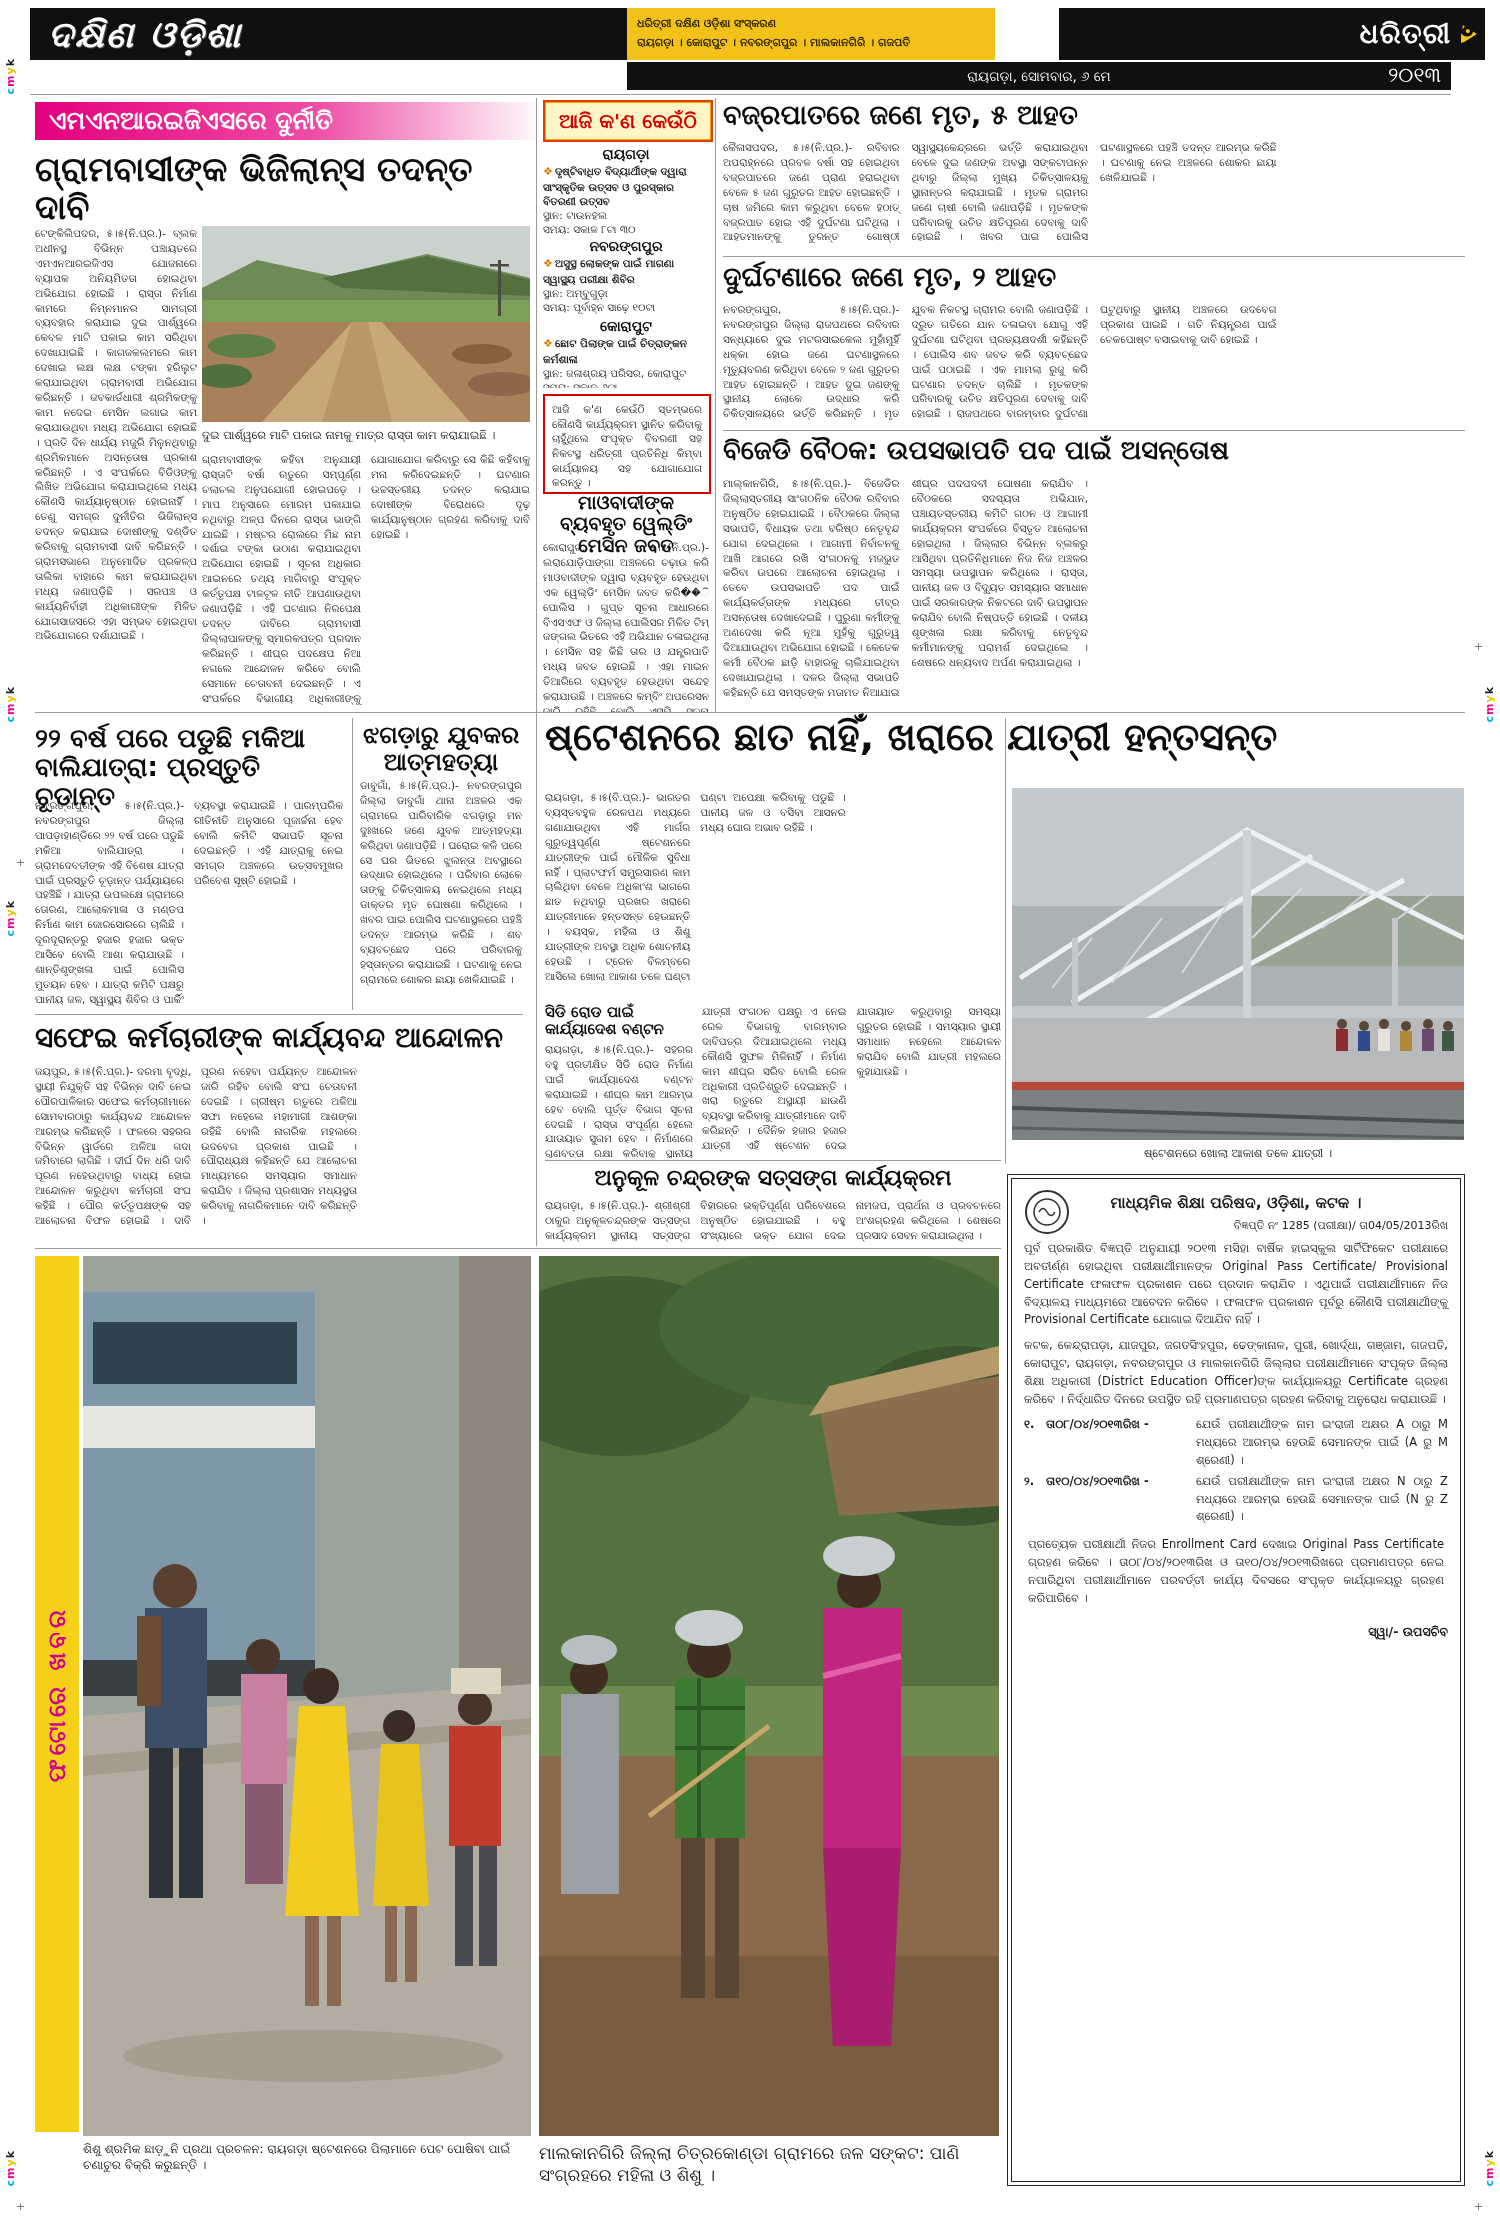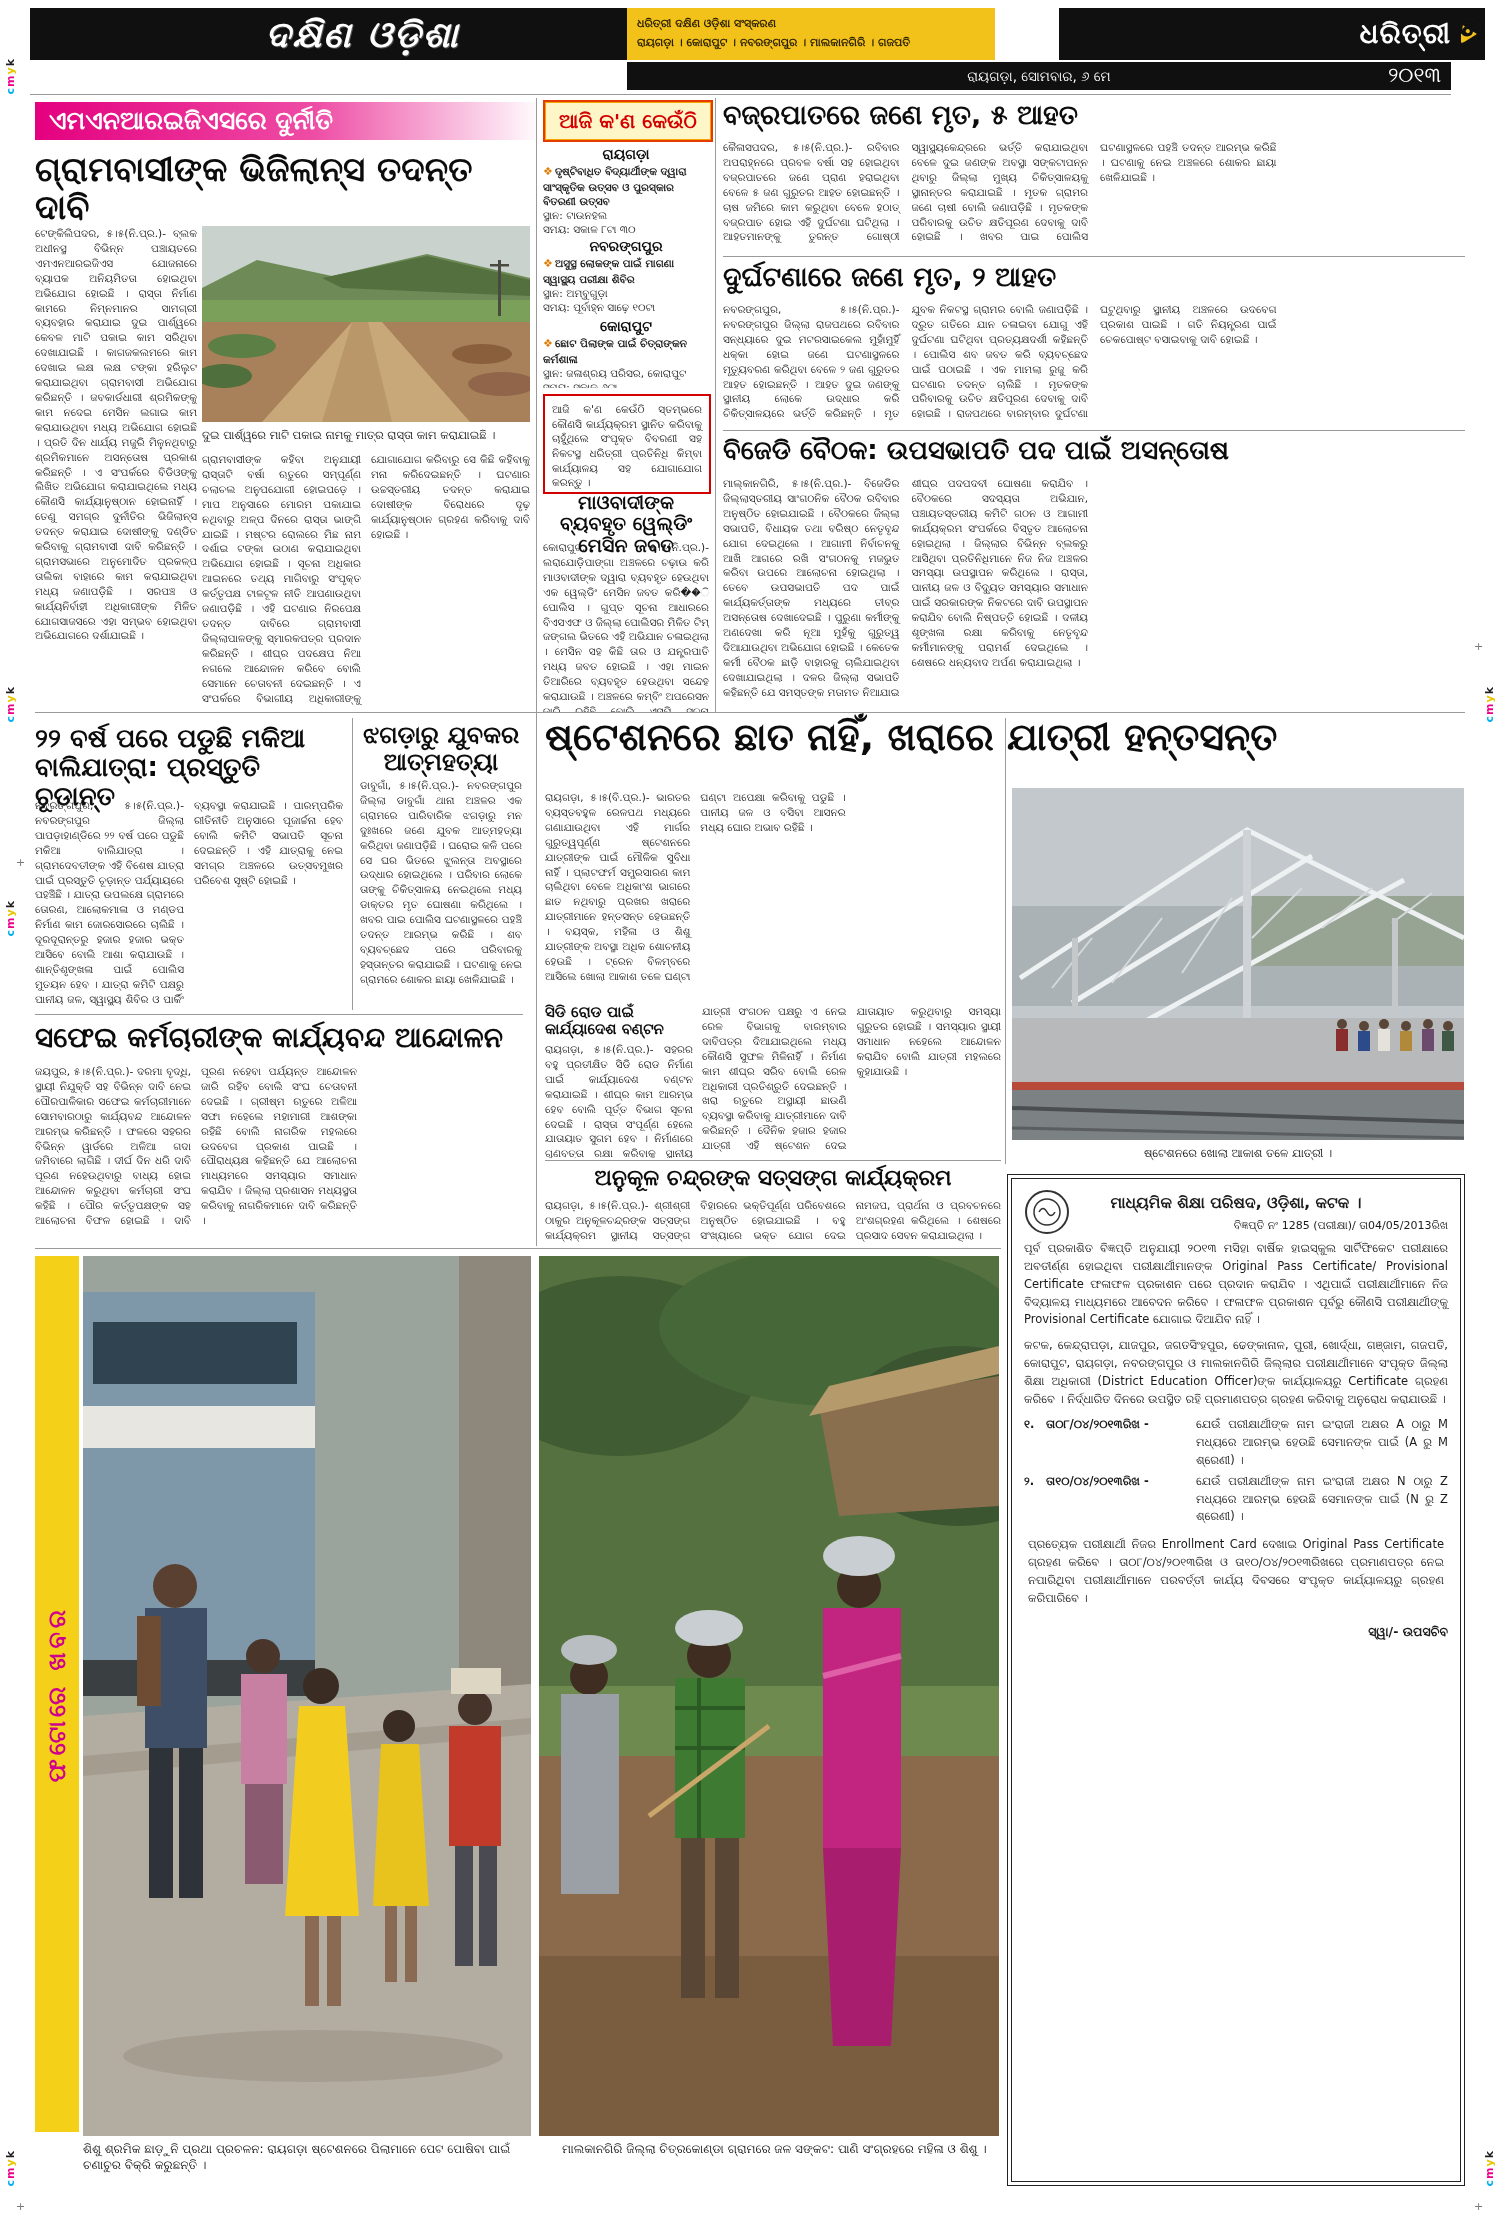--- a/index.html
+++ b/index.html
@@ -7,21 +7,21 @@
         font-family:"DejaVu Sans",sans-serif;color:#1a1a1a;overflow:hidden;}
   .abs{position:absolute;}
   .bt{font-size:10.5px;line-height:1.42;text-align:justify;overflow:hidden;color:#1c1c1c;column-fill:auto;}
   .col2{column-count:2;column-gap:10px;}
   .col3{column-count:3;column-gap:10px;}
   .col4{column-count:4;column-gap:12px;}
   .hl{font-weight:700;color:#0c0c0c;line-height:1.12;}
   .cap{font-size:11.5px;font-weight:400;color:#111;line-height:1.3;}
   .vr{width:1px;background:#9a9a9a;}
   .hr{height:1px;background:#9a9a9a;}
-  .mast-a{background:#101010;display:flex;align-items:center;padding-left:34px;justify-content:center;}
+  .mast-a{background:#101010;display:flex;align-items:center;padding-left:18px;}
   .mast-title{color:#fff;font-family:"DejaVu Serif",serif;font-style:italic;font-weight:700;
               font-size:36px;letter-spacing:2px;text-shadow:1px 1px 0 #555;}
   .mast-yellow{background:#f2c21a;padding:7px 10px;box-sizing:border-box;}
   .mast-yellow div{font-size:11px;font-weight:700;color:#2a1f00;line-height:1.7;}
   .mast-b{background:#101010;display:flex;align-items:center;justify-content:flex-end;padding-right:34px;}
   .brand{color:#ffffff;font-weight:700;font-size:28px;letter-spacing:1px;}
   .arrow{position:absolute;right:8px;top:16px;width:0;height:0;border-left:16px solid #f2c21a;
          border-top:10px solid transparent;border-bottom:10px solid transparent;}
   .pageno{font-size:44px;font-weight:700;color:#111;line-height:1;}
   .datestrip{background:#101010;color:#fff;display:flex;align-items:center;justify-content:center;
@@ -290,21 +290,21 @@
       <ellipse cx="320" cy="300" rx="36" ry="20" fill="#c9ced2"></ellipse>
       <rect x="284" y="352" width="78" height="240" fill="#c2257f"></rect>
       <polygon points="284,592 362,592 352,790 294,790" fill="#a81d6d"></polygon>
       <line x1="284" y1="420" x2="362" y2="400" stroke="#e060a8" stroke-width="6"></line>
       <circle cx="50" cy="420" r="19" fill="#3f2d22"></circle>
       <ellipse cx="50" cy="394" rx="28" ry="15" fill="#b9bec2"></ellipse>
       <rect x="22" y="438" width="58" height="200" fill="#9aa0a6"></rect>
       <line x1="110" y1="560" x2="230" y2="470" stroke="#caa66a" stroke-width="5"></line>
     </svg>
   </div>
-  <div class="abs cap" style="left:562px;top:2142px;width:460px;font-size:12px;">ମାଲକାନଗିରି ଜିଲ୍ଲା ଚିତ୍ରକୋଣ୍ଡା ଗ୍ରାମରେ ଜଳ ସଙ୍କଟ: ପାଣି ସଂଗ୍ରହରେ ମହିଳା ଓ ଶିଶୁ ।</div>
+  <div class="abs cap" style="left:539px;top:2142px;width:460px;font-size:17px;">ମାଲକାନଗିରି ଜିଲ୍ଲା ଚିତ୍ରକୋଣ୍ଡା ଗ୍ରାମରେ ଜଳ ସଙ୍କଟ: ପାଣି ସଂଗ୍ରହରେ ମହିଳା ଓ ଶିଶୁ ।</div>
 
   <div class="abs notice-outer" style="left:1007px;top:1174px;width:458px;height:1012px;">
     <div class="notice-inner">
       <div style="position:absolute;left:12px;top:10px;">
         <svg width="46" height="46" viewBox="0 0 46 46">
           <circle cx="23" cy="23" r="21" fill="none" stroke="#333" stroke-width="2"></circle>
           <circle cx="23" cy="23" r="13" fill="none" stroke="#333" stroke-width="1.5"></circle>
           <path d="M15,23 q4,-7 8,0 q4,7 8,0" fill="none" stroke="#333" stroke-width="1.5"></path>
         </svg>
       </div>

